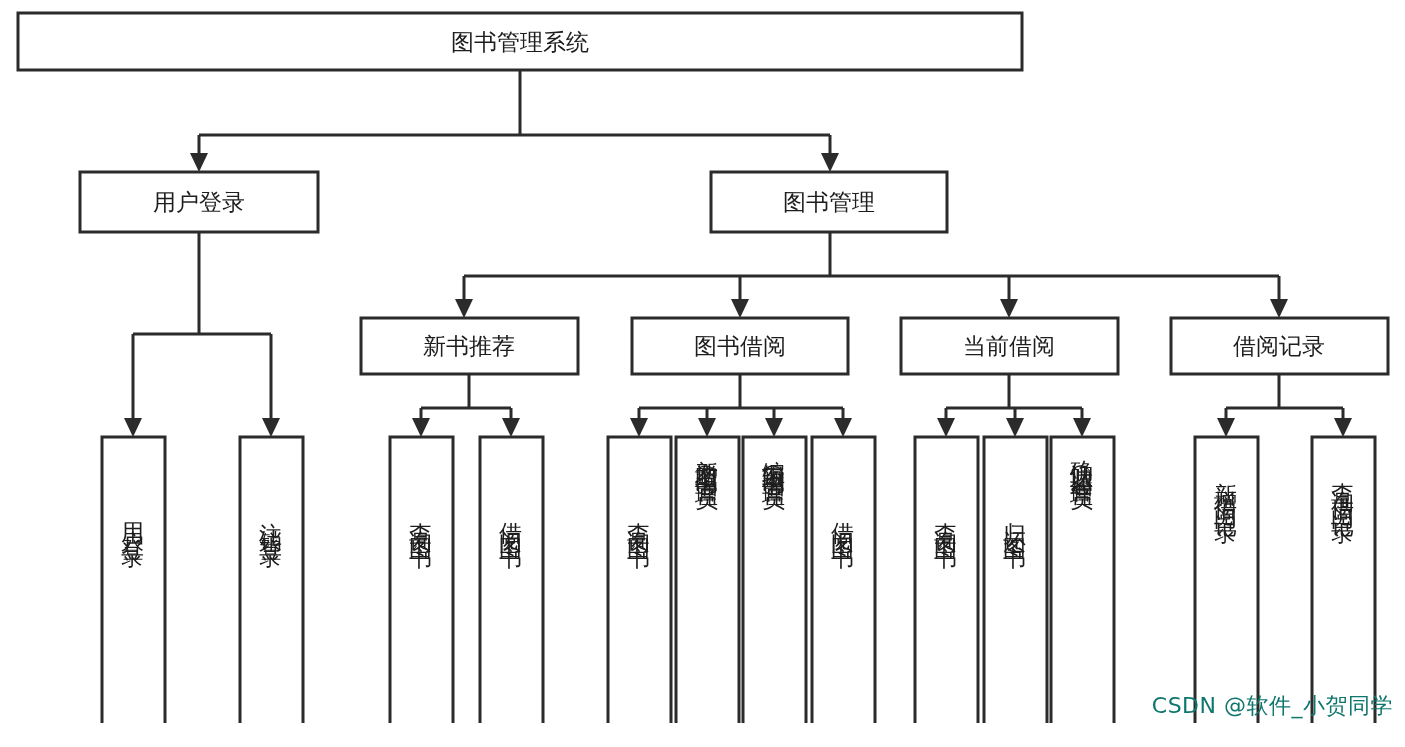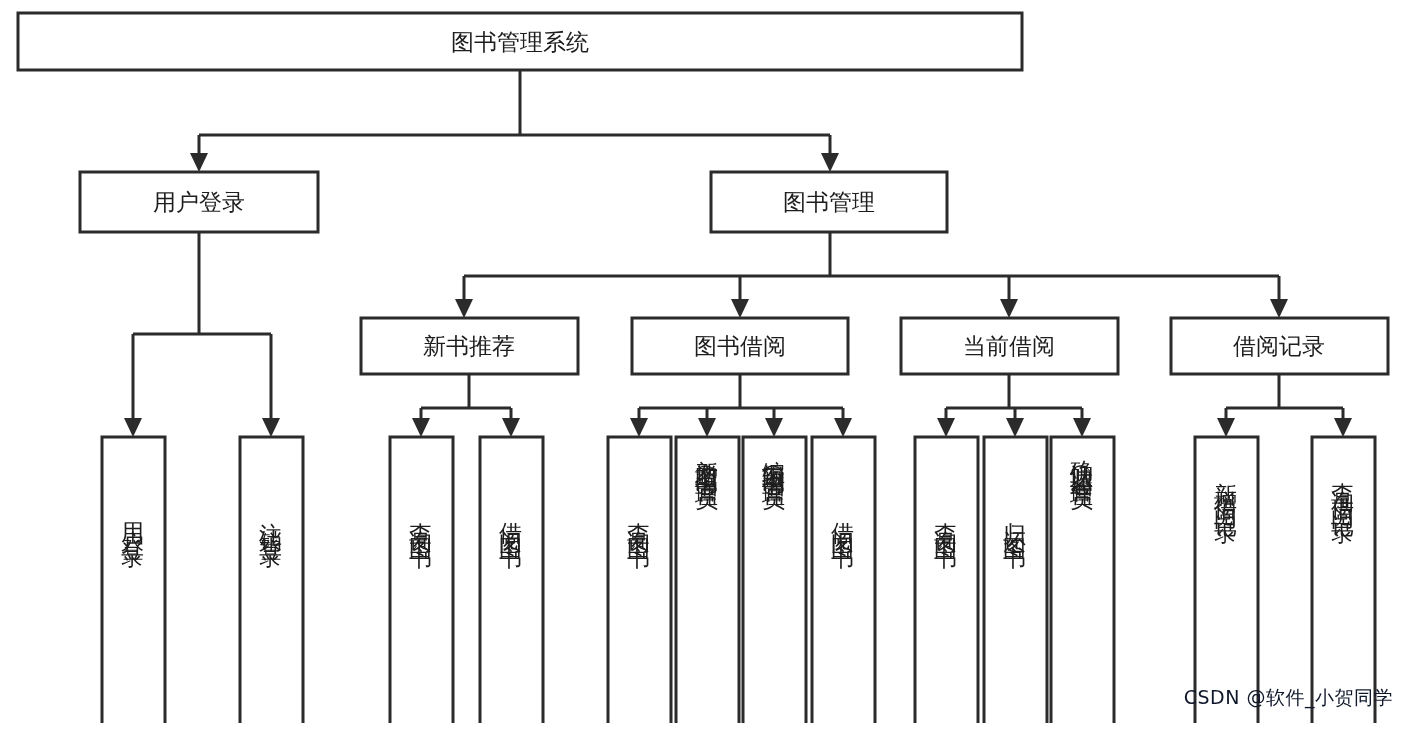--- a/index.html
+++ b/index.html
@@ -48,24 +48,24 @@
   }
   .node-label-vertical {
     fill: #1d1d1d;
     font-family: "DejaVu Sans", "Liberation Sans", sans-serif;
     font-size: 23px;
     text-anchor: middle;
   }
   .watermark {
     position: absolute;
     right: 12px;
-    bottom: 12px;
-    font-family: "DejaVu Sans", "Liberation Sans", sans-serif;
-    font-size: 19px;
-    color: #0f172a;
+    bottom: 2px;
+    font-family: "DejaVu Sans", "Liberation Sans", sans-serif;
+    font-size: 22px;
+    color: #0f766e;
     white-space: nowrap;
     letter-spacing: 0.5px;
     pointer-events: none;
   }
 </style>
 </head>
 <body>
 
 <div id="diagram-root">
 

